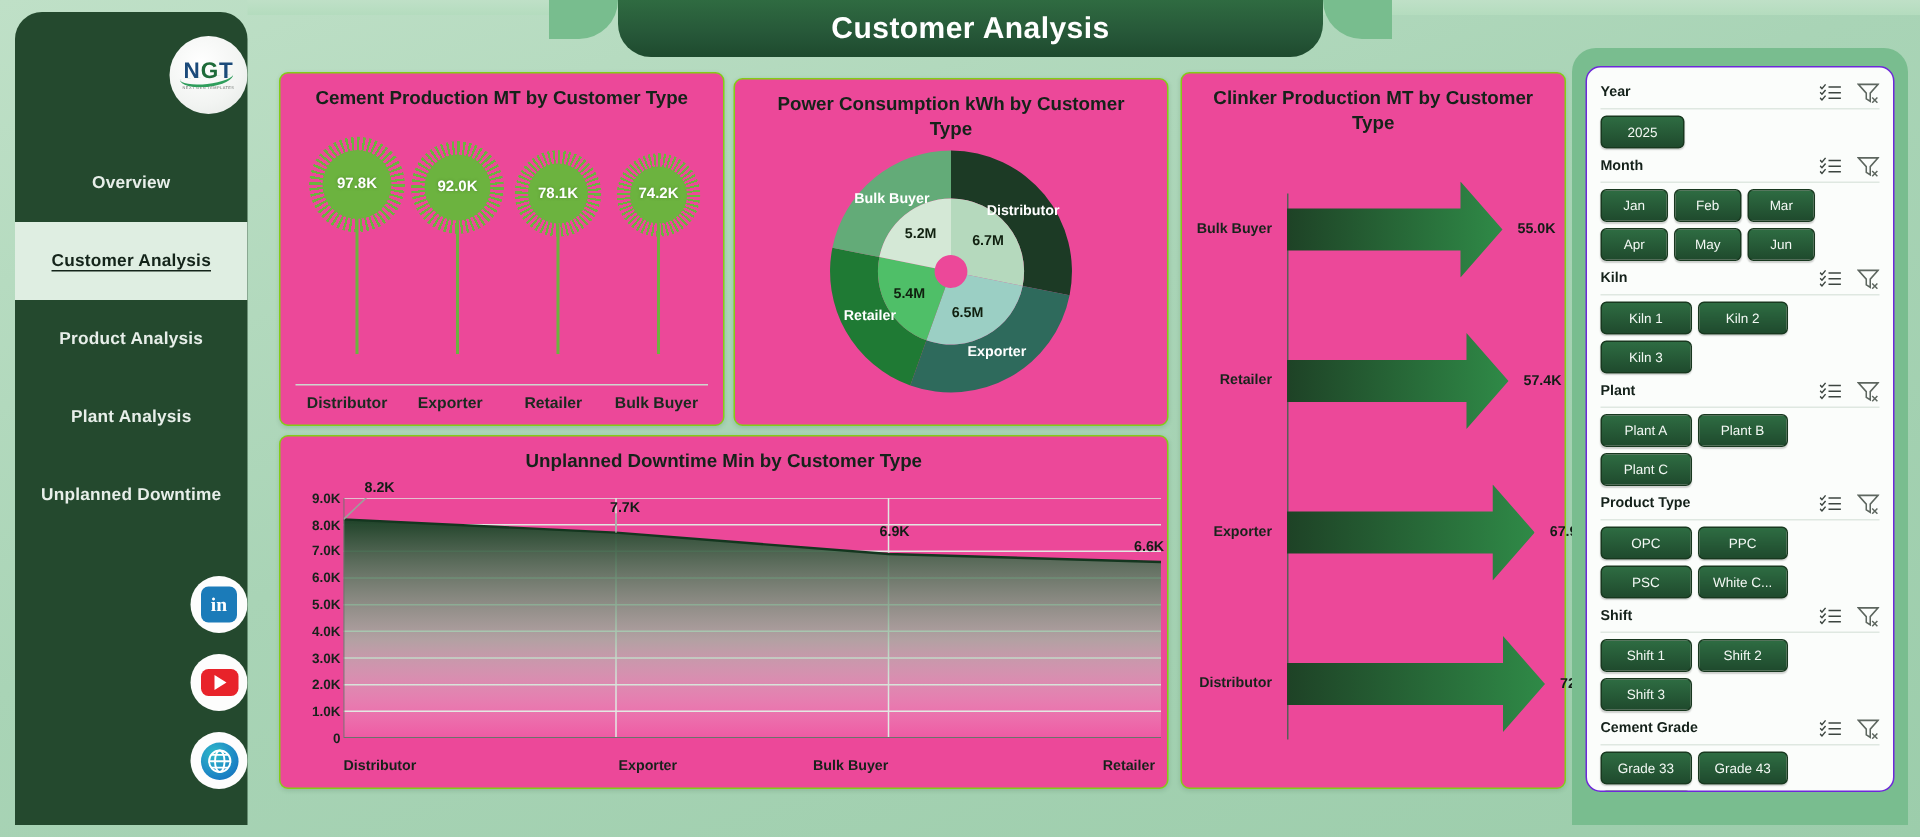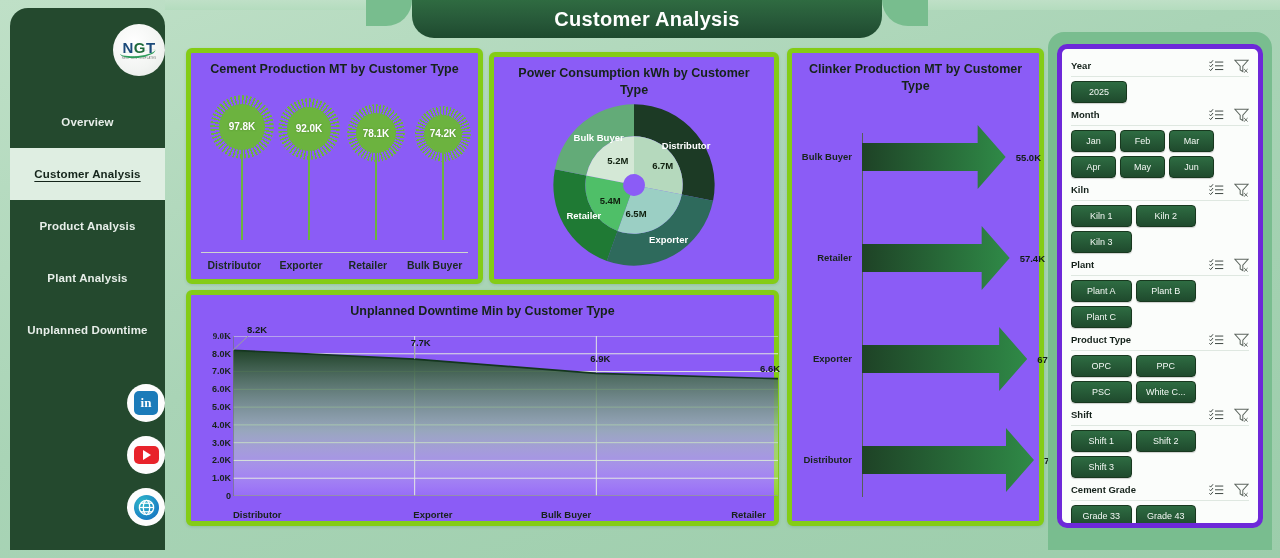--- a/index.html
+++ b/index.html
@@ -108,22 +108,22 @@
   }
   .hdr-wing.left  { left: 366px; border-radius: 0 0 26px 0; }
   .hdr-wing.right { left: 882px; border-radius: 0 0 0 26px; }
   #hdr-strip {
     position: absolute; left: 165px; top: 0; width: 1115px; height: 10px;
     background: linear-gradient(180deg,#bfe0c7,#b4dcbe);
   }
 
   
   .card {
-    position: absolute; background: #8b5cf6;
-    border: 5px solid #84cc16; border-radius: 6px;
+    position: absolute; background: #ec4899;
+    border: 1px solid #84cc16; border-radius: 6px;
     box-shadow: 0 1px 3px rgba(30,70,45,.14);
   }
   .card-title {
     text-align: center; color: #15231a;
     font-size: 12.5px; font-weight: bold; line-height: 1.35;
     padding: 8px 14px 0;
   }
 
   #card-cement  { left: 186px; top: 48px;  width: 297px; height: 236px; }
   #card-power   { left: 489px; top: 52px;  width: 290px; height: 232px; }
@@ -233,21 +233,21 @@
 
   
   #filter-shell {
     position: absolute; left: 1048px; top: 32px;
     width: 224px; height: 518px;
     background: #79bd8f; border-radius: 16px 16px 0 0;
   }
   #filter-panel {
     position: absolute; left: 1057px; top: 44px;
     width: 206px; height: 484px;
-    background: #fbfdfb; border: 5px solid #6d28d9;
+    background: #fbfdfb; border: 1px solid #6d28d9;
     border-radius: 10px; padding: 8px 9px; overflow: hidden;
   }
   .slicer { margin-bottom: 3px; }
   .slicer-head {
     display: flex; align-items: center; height: 17px;
   }
   .slicer-title {
     flex: 1; font-size: 9.5px; font-weight: bold; color: #14211a;
   }
   .slicer-icons { display: flex; gap: 10px; align-items: center; }
@@ -378,21 +378,21 @@
         <path d="M194.1243565295955 118.88400137390349A96 96 0 0 1 67.69586188261707 190.4015633741643L80.48291655408114 154.61761120522428A58 58 0 0 0 156.86679873663064 111.40908416340002Z" fill="#2e6a5c"></path>
         <path d="M156.86679873663064 111.40908416340002A58 58 0 0 1 80.48291655408114 154.61761120522428L95.62548129660439 112.24187837358475A13 13 0 0 0 112.74600661338273 102.55720851938277Z" fill="#9bcfc4"></path>
         <path d="M67.69586188261707 190.4015633741643A96 96 0 0 1 5.8756434704044835 81.11599862609651L43.13320126336937 88.59091583659998A58 58 0 0 0 80.48291655408114 154.61761120522428Z" fill="#1f7a34"></path>
         <path d="M80.48291655408114 154.61761120522428A58 58 0 0 1 43.13320126336937 88.59091583659998L87.25399338661727 97.44279148061723A13 13 0 0 0 95.62548129660439 112.24187837358475Z" fill="#4fbf68"></path>
         <path d="M5.8756434704044835 81.11599862609651A96 96 0 0 1 99.99999999999999 4L99.99999999999999 42A58 58 0 0 0 43.13320126336937 88.59091583659998Z" fill="#63ab78"></path>
         <path d="M43.13320126336937 88.59091583659998A58 58 0 0 1 99.99999999999999 42L100 87A13 13 0 0 0 87.25399338661727 97.44279148061723Z" fill="#d4e8d6"></path>
       </svg>
   <div class="ring-lbl outer" style="left: 192.083px; top: 46.6058px; transform: translate(-50%, -50%);">Distributor</div>
       <div class="ring-lbl inner" style="left: 168.691px; top: 65.7705px; transform: translate(-50%, -50%);">6.7M</div>
       <div class="ring-lbl outer" style="left: 174.605px; top: 140.104px; transform: translate(-50%, -50%);">Exporter</div>
-      <div class="ring-lbl inner" style="left: 142px; top: 113.783px; transform: translate(-50%, -50%); text-align: right;">6.5M</div>
+      <div class="ring-lbl inner" style="left: 155px; top: 113.783px; transform: translate(-50%, -50%); text-align: right;">6.5M</div>
       <div class="ring-lbl outer" style="left: 89.8964px; top: 116.605px; transform: translate(-50%, -50%);">Retailer</div>
       <div class="ring-lbl inner" style="left: 116.217px; top: 101.716px; transform: translate(-50%, -50%);">5.4M</div>
       <div class="ring-lbl outer" style="left: 104.606px; top: 37.9172px; transform: translate(-50%, -50%);">Bulk Buyer</div>
       <div class="ring-lbl inner" style="left: 123.771px; top: 61.3088px; transform: translate(-50%, -50%);">5.2M</div>
     </div>
 </div>
 
 <div class="card" id="card-clinker">
   <div class="card-title">Clinker Production MT by Customer Type</div>
   <div id="clinker-plot">
@@ -457,21 +457,21 @@
           <span class="arrow-val" style="left:186px">72.0K</span>
         </div>
       </div>
     </div>
 </div>
 
 <div class="card" id="card-downtime">
   <div class="card-title">Unplanned Downtime Min by Customer Type</div>
   <div id="dt-plot">
     <div class="dt-ylabels">
-        <span style="top: 0px; font-family: Liberation Serif, serif;">9.0K</span>
+        <span style="top: 0px;">9.0K</span>
         <span style="top: 17.7778px;">8.0K</span>
         <span style="top: 35.5556px;">7.0K</span>
         <span style="top: 53.3333px;">6.0K</span>
         <span style="top: 71.1111px;">5.0K</span>
         <span style="top: 88.8889px;">4.0K</span>
         <span style="top: 106.667px;">3.0K</span>
         <span style="top: 124.444px;">2.0K</span>
         <span style="top: 142.222px;">1.0K</span>
         <span style="top: 160px;">0</span>
       </div>

